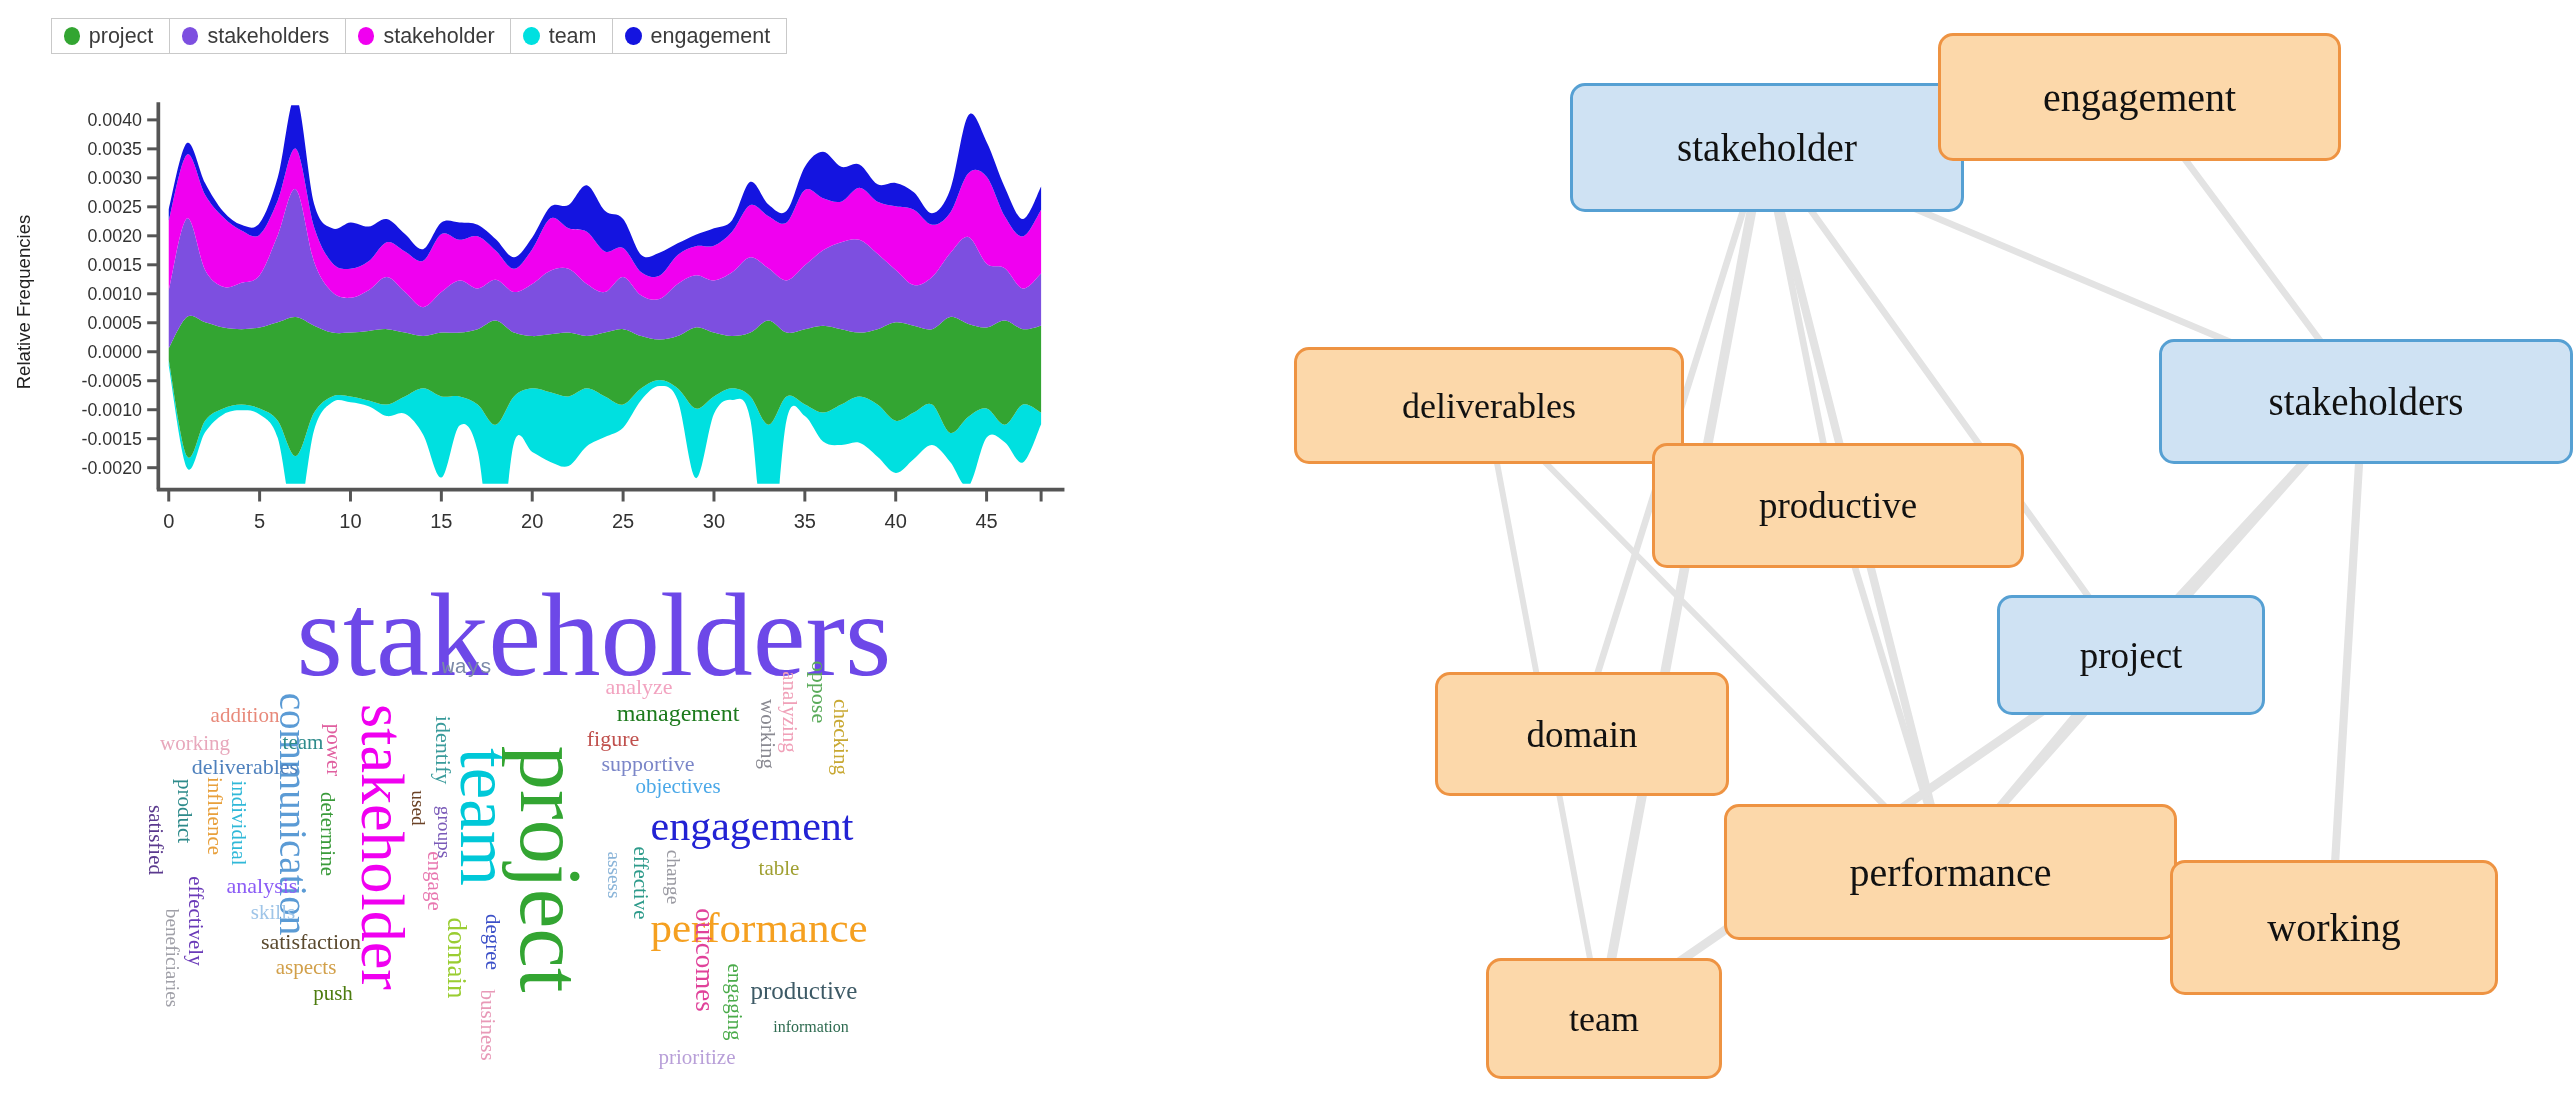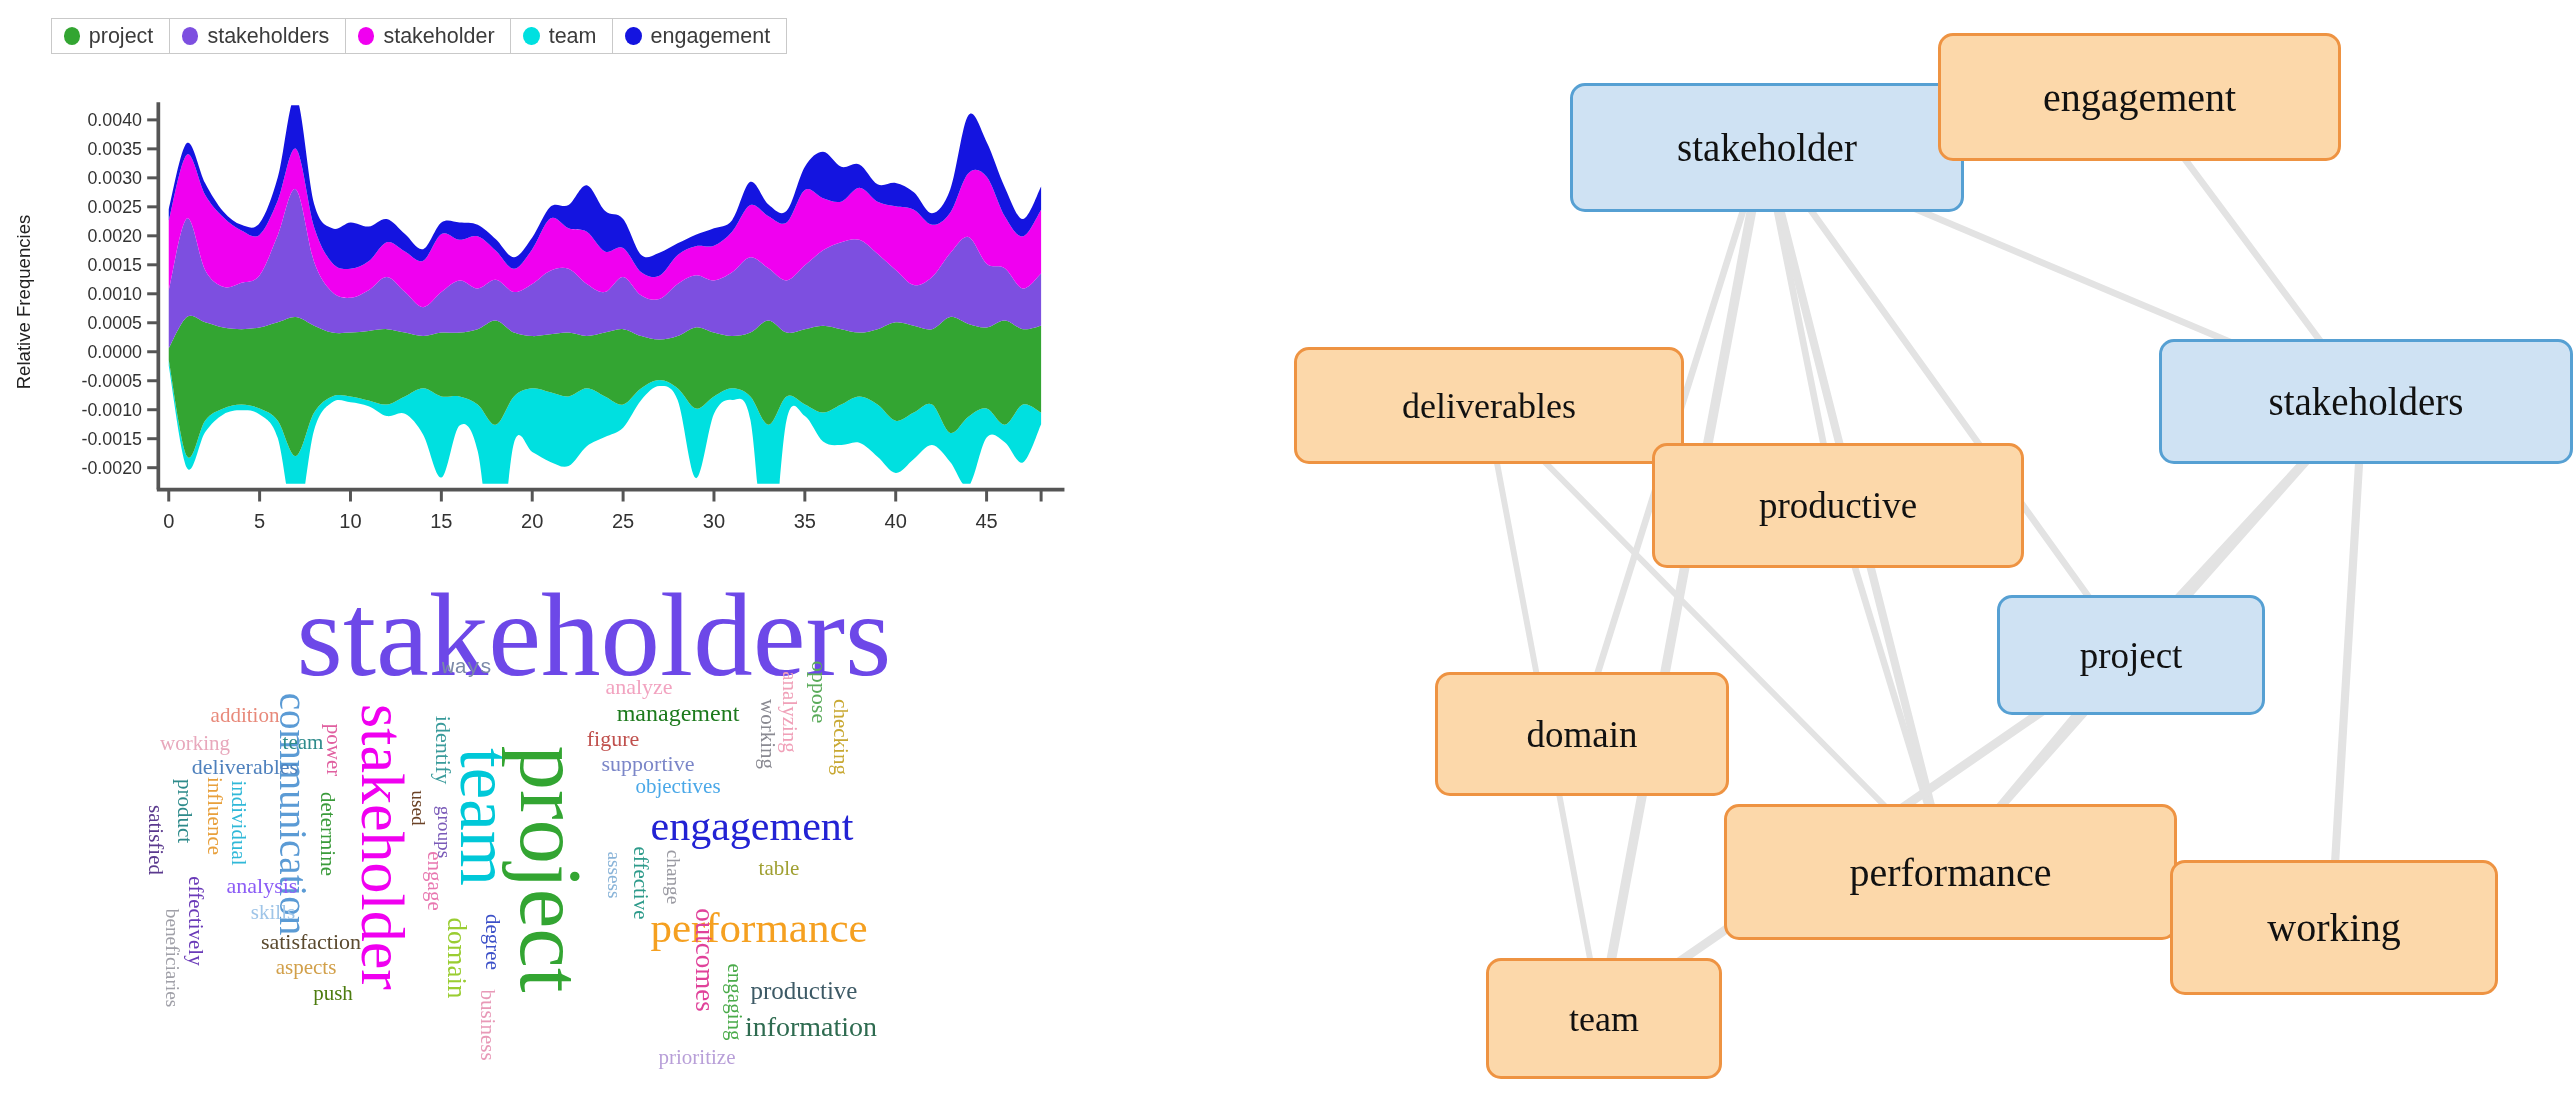--- a/index.html
+++ b/index.html
@@ -133,21 +133,21 @@
     <span class="cw" style="left: 484px; top: 817px; font-size: 71px; color: rgb(0, 200, 216); transform: translate(-50%, -50%) rotate(90deg);">team</span>
     <span class="cw" style="left: 752px; top: 826px; font-size: 42px; color: rgb(34, 34, 212); transform: translate(-50%, -50%) rotate(0deg);">engagement</span>
     <span class="cw" style="left: 759px; top: 927px; font-size: 43px; color: rgb(245, 160, 32); transform: translate(-50%, -50%) rotate(0deg);">performance</span>
     <span class="cw" style="left: 639px; top: 687px; font-size: 22px; color: rgb(242, 163, 192); transform: translate(-50%, -50%) rotate(0deg);">analyze</span>
     <span class="cw" style="left: 678px; top: 713px; font-size: 24px; color: rgb(29, 122, 29); transform: translate(-50%, -50%) rotate(0deg);">management</span>
     <span class="cw" style="left: 613px; top: 739px; font-size: 22px; color: rgb(192, 80, 77); transform: translate(-50%, -50%) rotate(0deg);">figure</span>
     <span class="cw" style="left: 648px; top: 764px; font-size: 22px; color: rgb(123, 134, 200); transform: translate(-50%, -50%) rotate(0deg);">supportive</span>
     <span class="cw" style="left: 678px; top: 786px; font-size: 21px; color: rgb(74, 168, 232); transform: translate(-50%, -50%) rotate(0deg);">objectives</span>
     <span class="cw" style="left: 779px; top: 868px; font-size: 21px; color: rgb(160, 160, 50); transform: translate(-50%, -50%) rotate(0deg);">table</span>
     <span class="cw" style="left: 804px; top: 990px; font-size: 25px; color: rgb(61, 90, 102); transform: translate(-50%, -50%) rotate(0deg);">productive</span>
-    <span class="cw" style="left: 811px; top: 1027px; font-size: 28px; color: rgb(46, 107, 80); transform: translate(-50%, -50%) rotate(0deg);">information</span>
+    <span class="cw" style="left: 811px; top: 1027px; font-size: 16px; color: rgb(46, 107, 80); transform: translate(-50%, -50%) rotate(0deg);">information</span>
     <span class="cw" style="left: 697px; top: 1057px; font-size: 21px; color: rgb(184, 159, 216); transform: translate(-50%, -50%) rotate(0deg);">prioritize</span>
     <span class="cw" style="left: 467px; top: 667px; font-size: 21px; color: rgb(122, 136, 168); transform: translate(-50%, -50%) rotate(0deg); font-family: Liberation Mono, monospace;">ways</span>
     <span class="cw" style="left: 245px; top: 715px; font-size: 21px; color: rgb(232, 137, 122); transform: translate(-50%, -50%) rotate(0deg);">addition</span>
     <span class="cw" style="left: 195px; top: 743px; font-size: 21px; color: rgb(232, 168, 188); transform: translate(-50%, -50%) rotate(0deg);">working</span>
     <span class="cw" style="left: 303px; top: 742px; font-size: 21px; color: rgb(46, 139, 139); transform: translate(-50%, -50%) rotate(0deg);">team</span>
     <span class="cw" style="left: 245px; top: 767px; font-size: 22px; color: rgb(79, 129, 189); transform: translate(-50%, -50%) rotate(0deg);">deliverables</span>
     <span class="cw" style="left: 262px; top: 886px; font-size: 22px; color: #8b5cf6; transform: translate(-50%, -50%) rotate(0deg);">analysis</span>
     <span class="cw" style="left: 273px; top: 912px; font-size: 21px; color: rgb(159, 197, 232); transform: translate(-50%, -50%) rotate(0deg);">skills</span>
     <span class="cw" style="left: 311px; top: 942px; font-size: 22px; color: rgb(91, 74, 47); transform: translate(-50%, -50%) rotate(0deg);">satisfaction</span>
     <span class="cw" style="left: 306px; top: 967px; font-size: 21px; color: rgb(210, 160, 74); transform: translate(-50%, -50%) rotate(0deg);">aspects</span>

